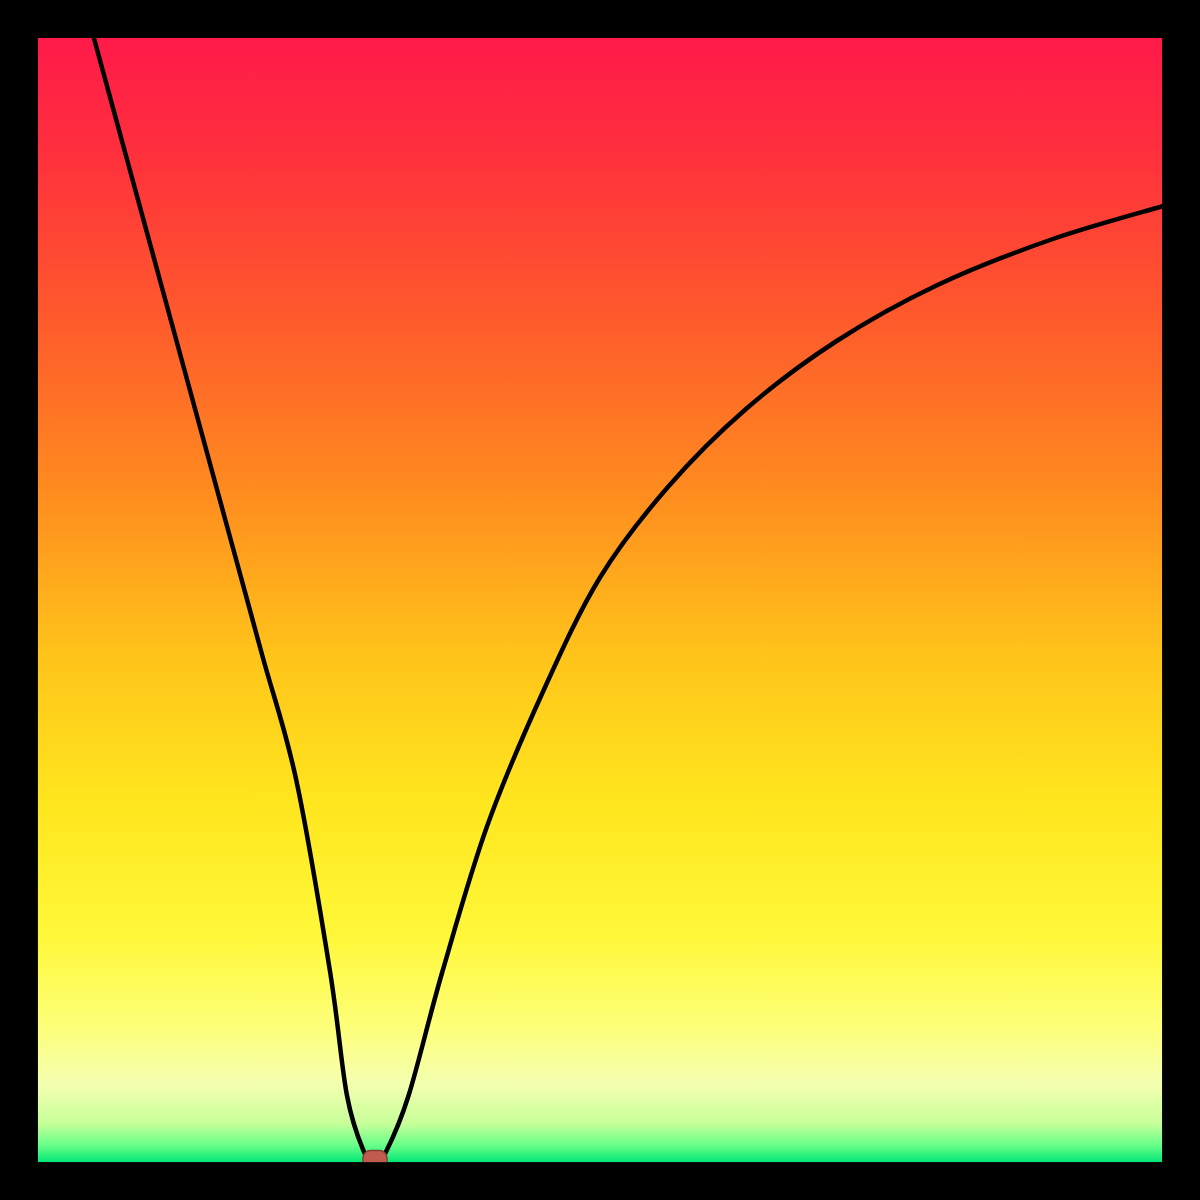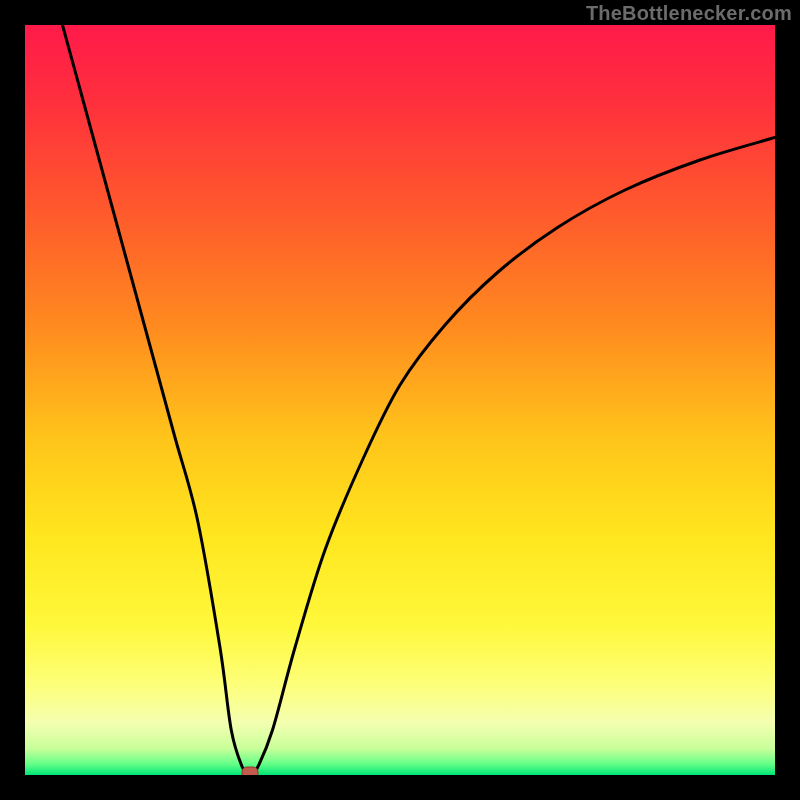--- a/index.html
+++ b/index.html
@@ -82,16 +82,15 @@
       </defs>
       <rect x="0" y="0" width="750" height="750" fill="url(#heat)"></rect>
     </svg>
 
     <svg class="curve-svg" viewBox="0 0 750 750" preserveAspectRatio="none">
       <path id="curve-path" fill="none" stroke-width="3" stroke-linejoin="round" stroke-linecap="round" d="M 37.5 0 C 41.25 13.75, 52.5 55, 60 82.5 C 67.5 110, 75 137.5, 82.5 165 C 90 192.5, 97.50000000000001 219.99999999999994, 105.00000000000001 247.49999999999994 C 112.50000000000001 274.99999999999994, 120.00000000000001 302.49999999999994, 127.50000000000001 329.99999999999994 C 135 357.49999999999994, 142.5 385, 150 412.5 C 157.5 440, 165 460, 172.5 495 C 180 530, 189.375 587.5, 195 622.5 C 200.625 657.5, 202.50000000000003 685, 206.25000000000003 705 C 210.00000000000003 725, 214.37499999999997 735, 217.49999999999997 742.5 C 220.62499999999997 750, 222.5 750, 225 750 C 227.5 750, 228.75 750, 232.5 742.5 C 236.25 735, 241.25 725, 247.5 705 C 253.75 685, 261.25 652.5, 270 622.5 C 278.75 592.5, 288.75 556.25, 300 525 C 311.25 493.75, 325 462.5, 337.5 435 C 350 407.5, 361.25 382.5, 375 360 C 388.75 337.5, 403.75000000000006 318.75, 420.00000000000006 300 C 436.25000000000006 281.25, 453.75 263.74999999999994, 472.5 247.49999999999994 C 491.25 231.24999999999994, 511.25 216.25, 532.5 202.5 C 553.75 188.75, 576.25 176.25, 600 165 C 623.75 153.75, 650 143.75, 675 135 C 700 126.25, 737.5 116.25, 750 112.5" stroke="#000000"></path>
       <rect id="marker" rx="5" ry="5" width="16" height="12" x="217" y="742" fill="#c15b4e" stroke="#8e3b33" stroke-width="1"></rect>
     </svg>
   </div>
 
-  <div class="attribution">TheBottlenecker.com</div>
 
   <div class="frame-border"></div>
 </div>
 
 </body></html>

